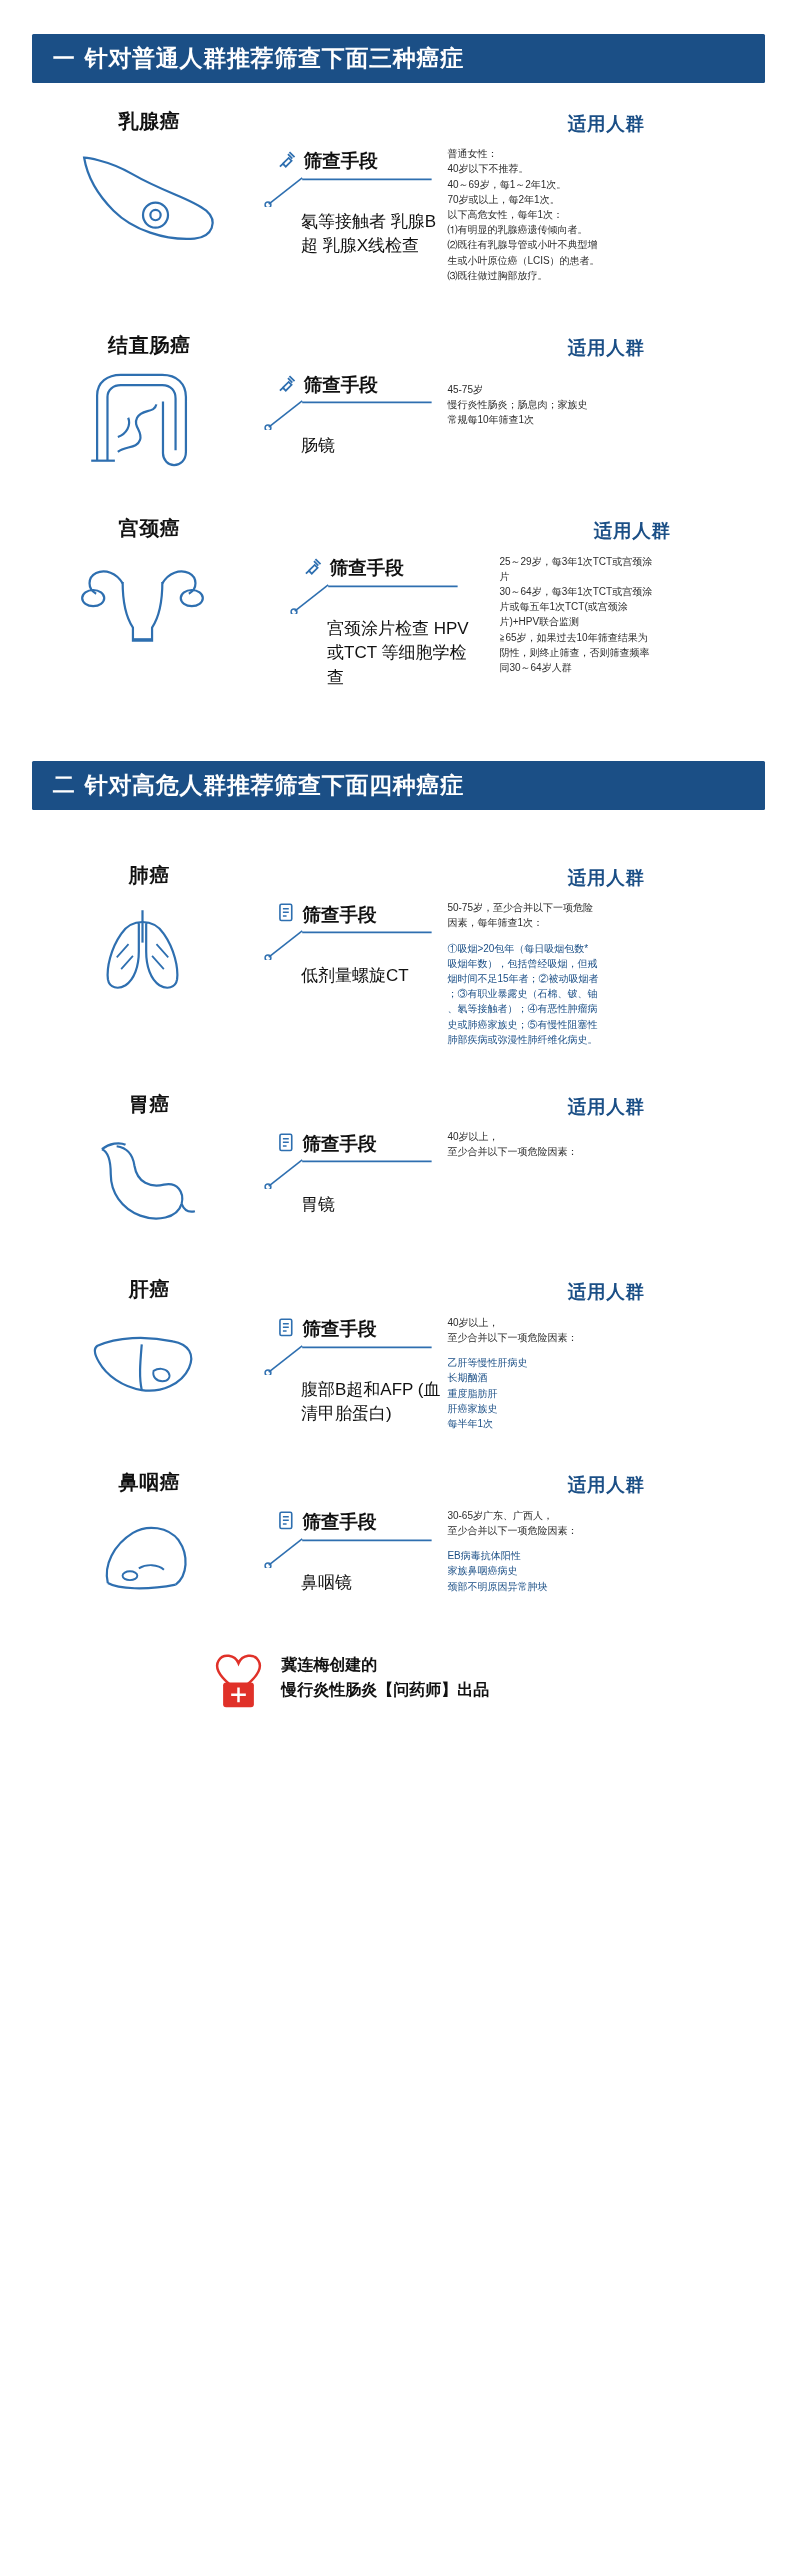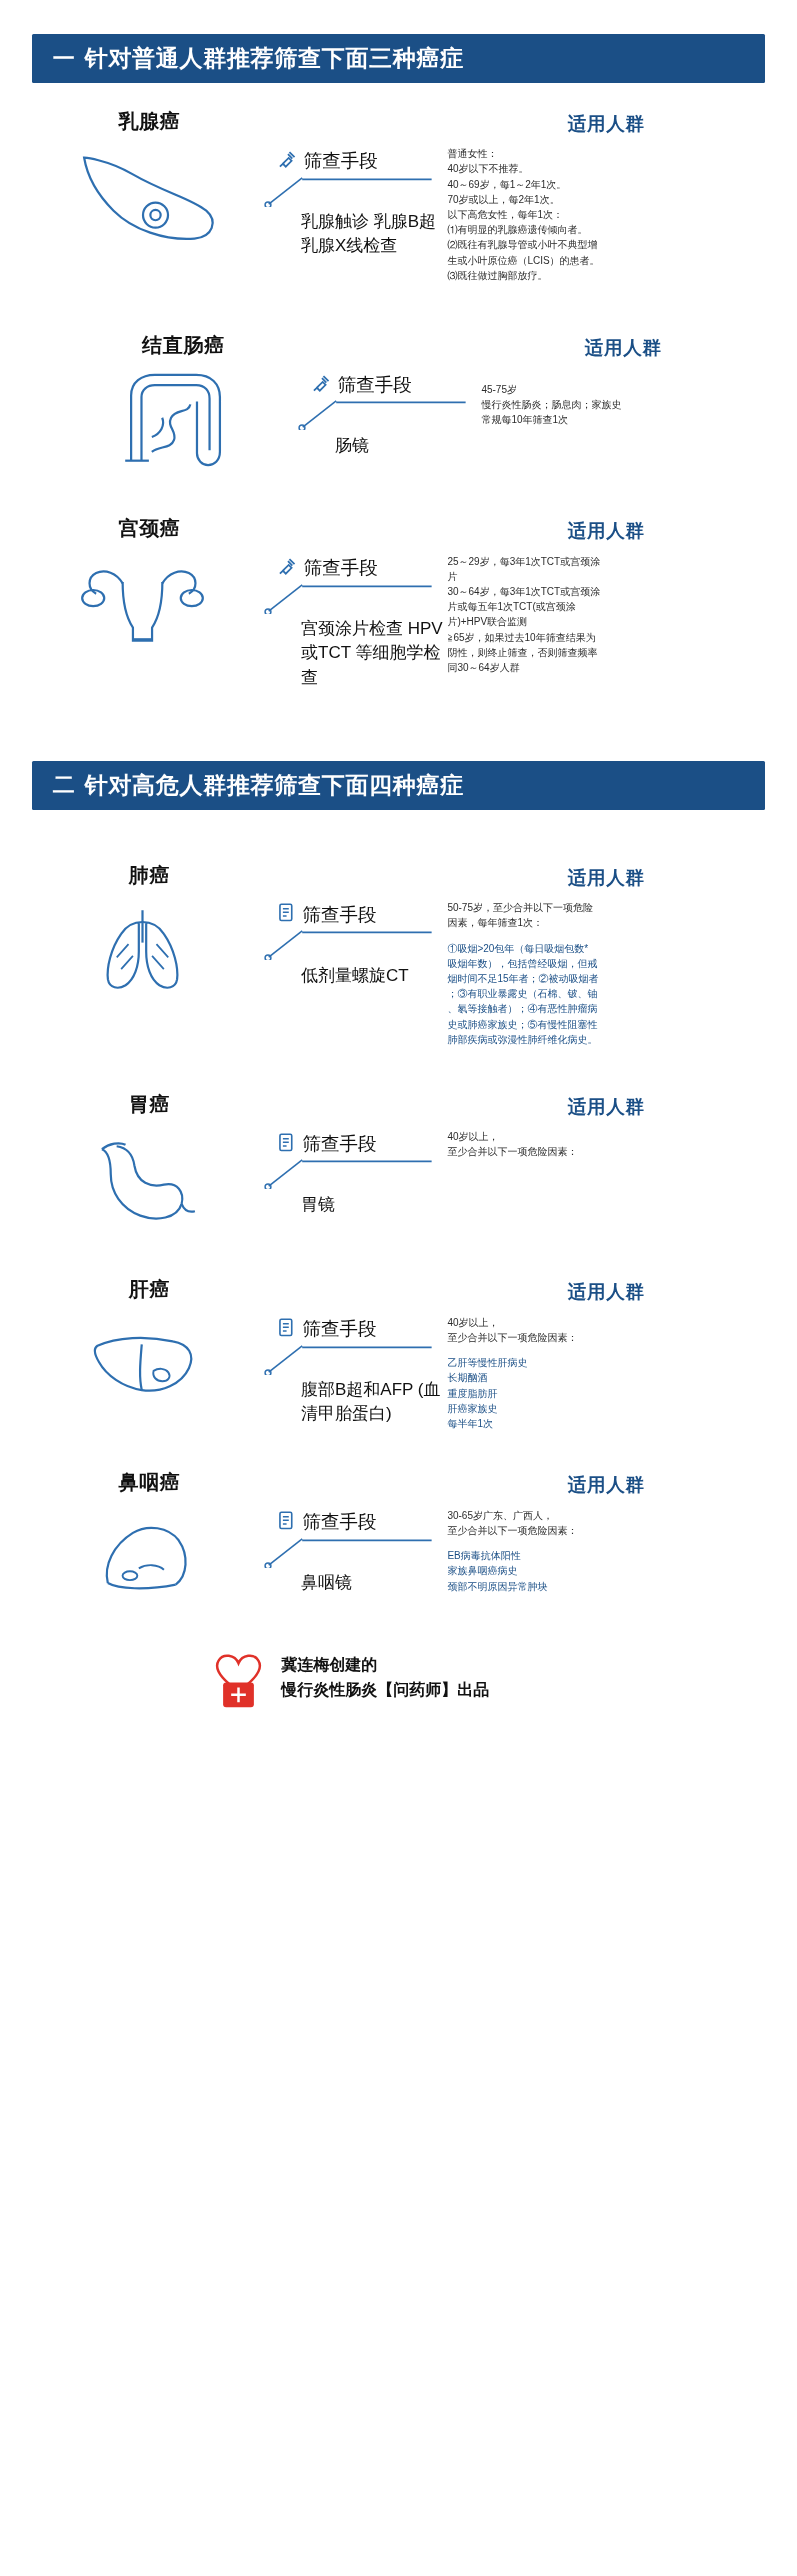--- a/index.html
+++ b/index.html
@@ -76,21 +76,21 @@
 
   
   .method-head {
     display:flex;
     align-items:center;
     gap:7.4px;
     margin-left:10.3px;
   }
   .method-head .mh-text {
     font-size:18.5px;
-    font-weight:normal;
+    font-weight:bold;
     color:#111;
   }
   .method-line {
     margin:5.9px 0 0 0;
     position:relative;
     height:29.5px;
   }
   .method-line svg{position:absolute; left:-4.4px; top:-4.4px;}
   .method-items {
     margin:1.5px 0 0 34px;
@@ -165,39 +165,39 @@
         </span>
         <span class="mh-text">筛查手段</span>
       </div>
       <div class="method-line">
         <svg width="170" height="32" viewBox="0 0 230 44">
           <line x1="6" y1="40" x2="52" y2="4" stroke="#2e6fb0" stroke-width="2.2"></line>
           <line x1="52" y1="6" x2="230" y2="6" stroke="#2e6fb0" stroke-width="2.2"></line>
           <circle cx="5" cy="41" r="4" fill="none" stroke="#2e6fb0" stroke-width="2"></circle>
         </svg>
       </div>
-      <div class="method-items">乳腺触诊
+      <div class="method-items">氡等接触者
 乳腺B超
 乳腺X线检查</div>
     </div>
     <div class="col-right">
       <div class="group-title">适用人群</div>
       <div class="group-body">普通女性：
 40岁以下不推荐。
 40～69岁，每1～2年1次。
 70岁或以上，每2年1次。
 以下高危女性，每年1次：
 ⑴有明显的乳腺癌遗传倾向者。
 ⑵既往有乳腺导管或小叶不典型增
 生或小叶原位癌（LCIS）的患者。
 ⑶既往做过胸部放疗。</div>
     </div>
   </div>
 
-  <div class="disease" style="margin-top:49px;margin-left:34px;">
+  <div class="disease" style="margin-top:49px;">
     <div class="col-left">
       <div class="disease-name">结直肠癌</div>
       <div class="organ">
         <svg width="148" height="111" viewBox="0 0 200 150">
           <path d="M38 132 L38 44 C38 26 52 16 70 16 L126 16 C146 16 158 28 158 46 L158 120 C158 132 150 138 142 138 C134 138 127 131 127 122 L127 52" fill="none" stroke="#2e6fb0" stroke-width="3"></path>
           <path d="M52 132 L52 46 C52 36 60 30 70 30 L126 30 C138 30 144 38 144 48 L144 118" fill="none" stroke="#2e6fb0" stroke-width="3"></path>
           <path d="M66 120 C76 112 92 116 96 104 C100 92 86 86 92 74 C98 62 116 68 118 56" fill="none" stroke="#2e6fb0" stroke-width="3"></path>
           <path d="M66 100 C78 96 84 84 80 74" fill="none" stroke="#2e6fb0" stroke-width="3"></path>
           <path d="M30 132 L62 132" fill="none" stroke="#2e6fb0" stroke-width="3"></path>
         </svg>
@@ -223,21 +223,21 @@
       <div class="method-items">肠镜</div>
     </div>
     <div class="col-right">
       <div class="group-title">适用人群</div>
       <div class="group-body" style="padding-top:11.8px;">45-75岁
 慢行炎性肠炎；肠息肉；家族史
 常规每10年筛查1次</div>
     </div>
   </div>
 
-  <div class="disease" style="margin-top:41px;">
+  <div class="disease" style="margin-top:41px;gap:26px;">
     <div class="col-left">
       <div class="disease-name">宫颈癌</div>
       <div class="organ">
         <svg width="155" height="103" viewBox="0 0 210 140">
           <path d="M78 42 C78 70 84 92 92 104 L92 122 L118 122 L118 104 C126 92 132 70 132 42" fill="none" stroke="#2e6fb0" stroke-width="3"></path>
           <path d="M78 44 C70 30 54 24 42 30 C30 36 30 52 42 58" fill="none" stroke="#2e6fb0" stroke-width="3"></path>
           <path d="M132 44 C140 30 156 24 168 30 C180 36 180 52 168 58" fill="none" stroke="#2e6fb0" stroke-width="3"></path>
           <ellipse cx="38" cy="64" rx="15" ry="11" fill="none" stroke="#2e6fb0" stroke-width="3"></ellipse>
           <ellipse cx="172" cy="64" rx="15" ry="11" fill="none" stroke="#2e6fb0" stroke-width="3"></ellipse>
           <path d="M92 120 L118 120" fill="none" stroke="#2e6fb0" stroke-width="3"></path>

